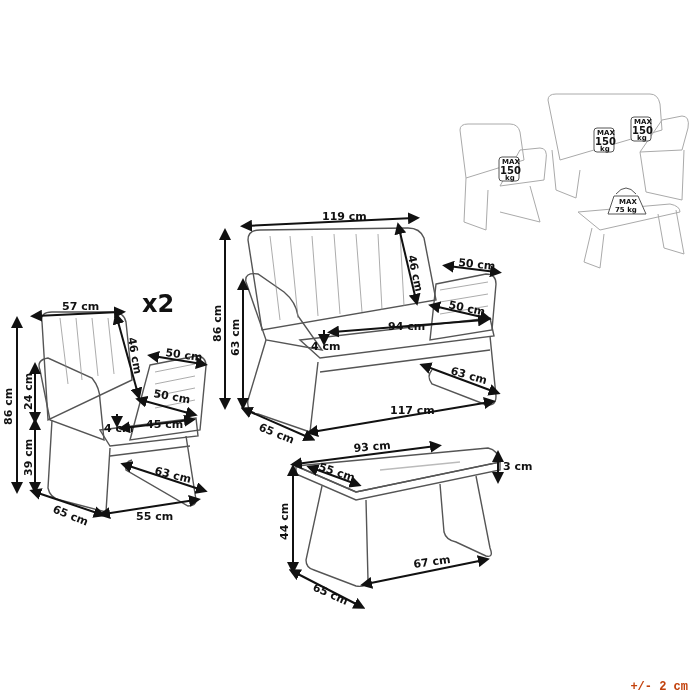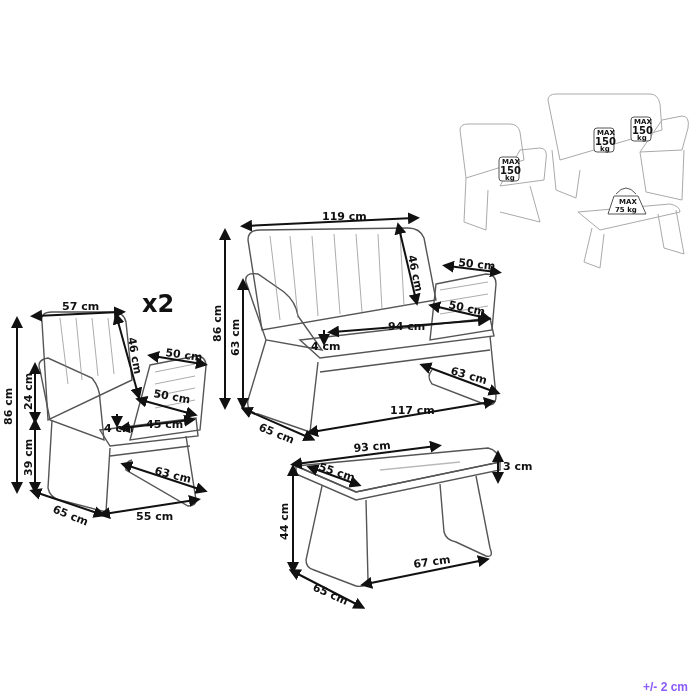--- a/index.html
+++ b/index.html
@@ -1,21 +1,21 @@
 <!DOCTYPE html>
 <html><head>
 <meta charset="utf-8">
 <style>
   html, body { margin:0; padding:0; background:#ffffff; }
   body { width:700px; height:700px; position:relative; overflow:hidden; font-family:"DejaVu Sans", sans-serif; }
   svg { position:absolute; left:0; top:0; }
   .lbl { font-family:"DejaVu Sans", sans-serif; font-weight:bold; font-size:11px; fill:#111; }
   .big { font-size:24px; }
   .tiny { font-size:7px; }
-  .tol { position:absolute; right:12px; bottom:6px; font-weight:bold; font-size:12px; color:#8b5cf6; font-family:Liberation Sans, sans-serif; }
+  .tol { position:absolute; right:12px; bottom:6px; font-weight:bold; font-size:12px; color:#c2410c; font-family:Liberation Mono, monospace; }
 </style>
 </head>
 <body>
 
 <svg width="700" height="700" viewBox="0 0 700 700">
   <defs>
     <marker id="ah" markerWidth="6" markerHeight="6" refX="3" refY="3" orient="auto-start-reverse">
       <path d="M0,0 L6,3 L0,6 z" fill="#111"></path>
     </marker>
   </defs>

